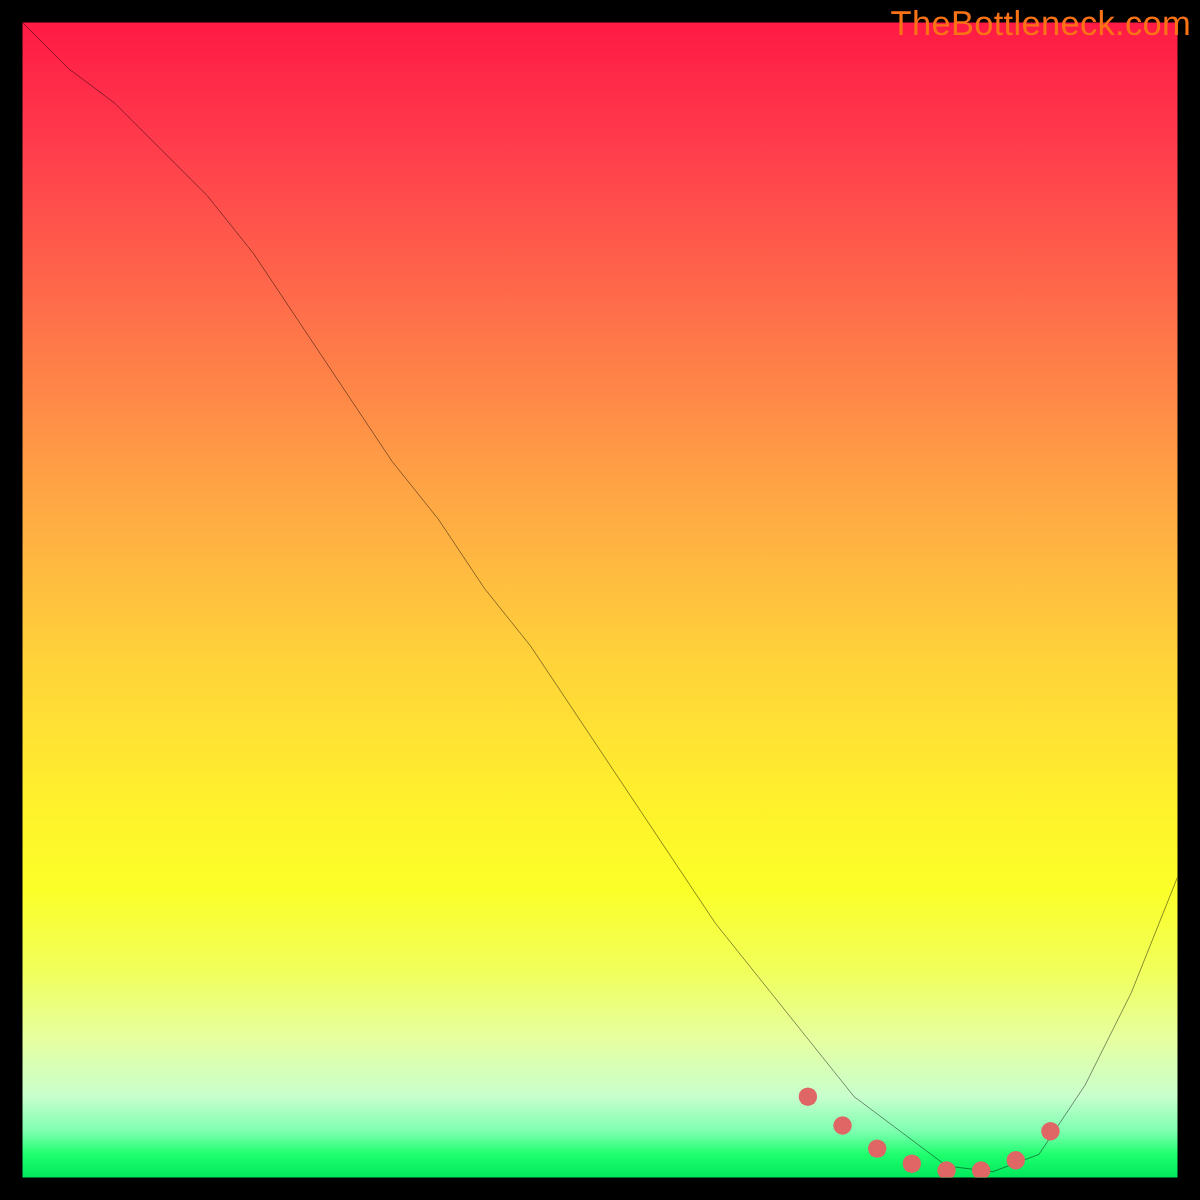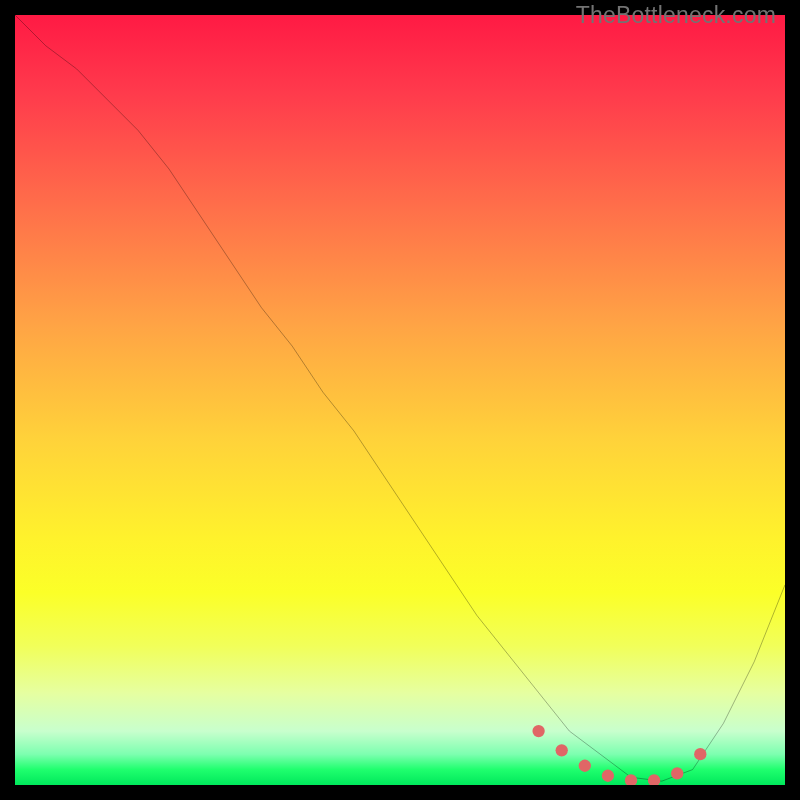--- a/index.html
+++ b/index.html
@@ -41,22 +41,22 @@
   }
   svg.curve {
     position: absolute;
     left: 0; top: 0;
     width: 770px;
     height: 770px;
   }
   .watermark {
     position: absolute;
     top: 2px;
-    right: 24px;
-    color: #737373;
+    right: 6px;
+    color: #f97316;
     font-size: 23px;
     font-weight: 400;
     letter-spacing: 0.2px;
     user-select: none;
   }
 </style>
 </head>
 <body>
 
 <div class="stage">

